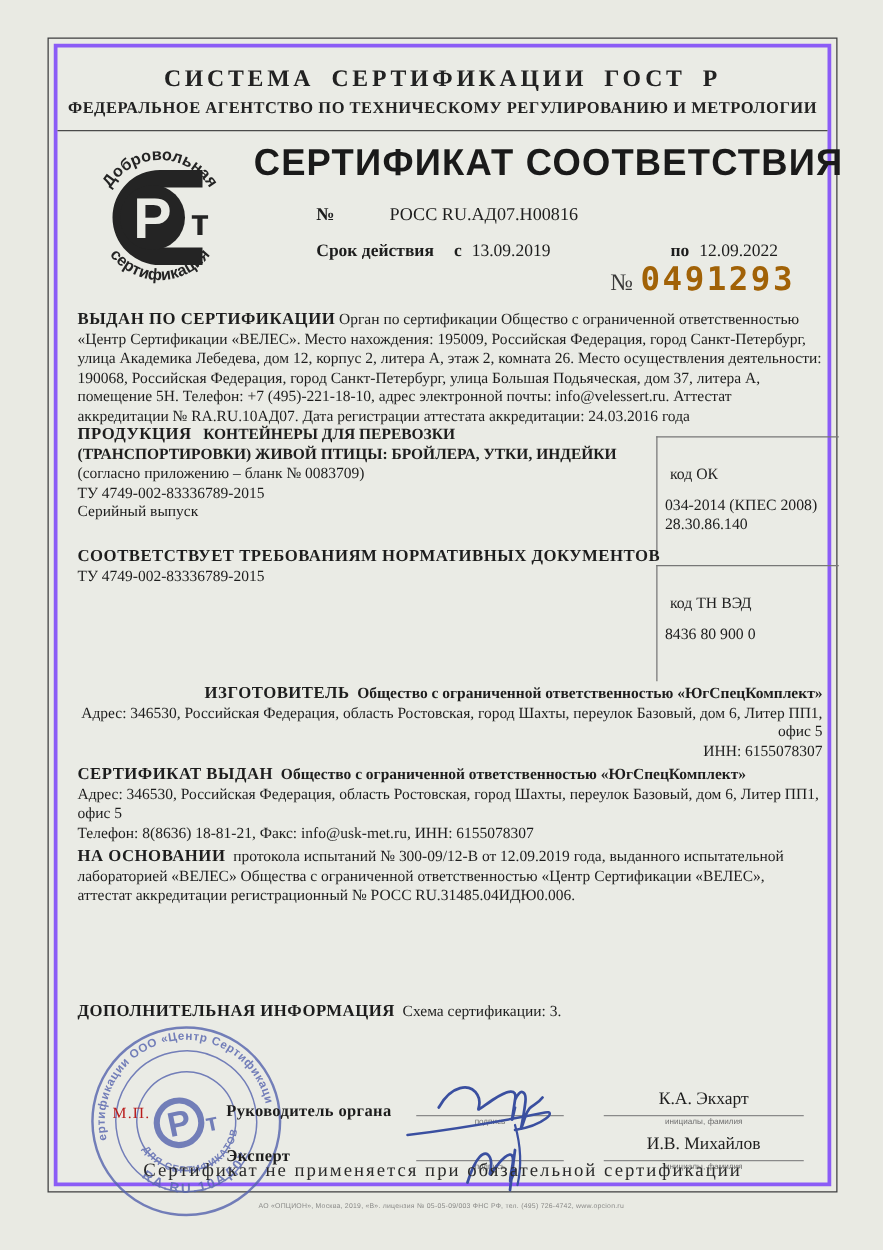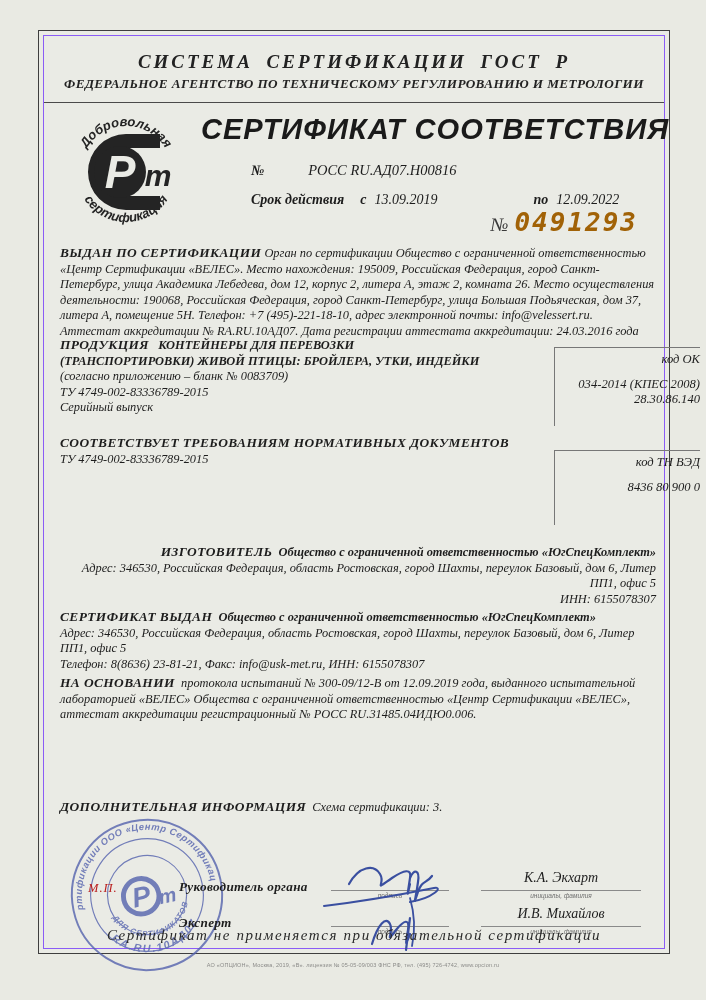--- a/index.html
+++ b/index.html
@@ -9,22 +9,21 @@
     font-family:"Liberation Serif", serif;
     color:#1d1d1d;
     overflow:hidden;
   }
   .frame-outer{
     position:absolute;left:38px;top:30px;width:630px;height:922px;
     border:1.6px solid #3e3e3e;background:#eaebe5;
   }
   .frame-inner{
     position:absolute;left:4px;top:4px;right:4px;bottom:4px;
-    border:1px solid #8b5cf6;
-    font-style:italic;
+    border:3px solid #8b5cf6;
   }
   .content{position:absolute;left:0;top:0;right:0;bottom:0;}
   
   .cert-header{
     position:absolute;left:0;top:0;right:0;height:66px;
     border-bottom:1.4px solid #4a4a4a;text-align:center;
   }
   .hdr1{
     margin-top:15px;font-size:19px;font-weight:bold;letter-spacing:3px;word-spacing:6px;color:#222;
   }
@@ -58,23 +57,23 @@
   .sec-head{font-weight:bold;font-size:13.4px;letter-spacing:.4px;}
   .b{font-weight:bold;}
   .sec-organ{top:209px;width:596px;}
   .sec-product{top:301px;width:468px;}
   .sec-sootv{top:399px;width:468px;}
   .sec-izg{top:508px;width:596px;text-align:right;}
   .sec-vydan{top:573px;width:596px;}
   .sec-osn{top:639px;width:596px;}
   .sec-dop{top:763px;width:596px;}
   .code-box{
-    position:absolute;left:510px;width:135px;
+    position:absolute;left:479px;width:135px;
     border-top:1px solid #777;border-left:1px solid #777;
-    padding:4px 0 0 10px;font-size:12.6px;text-align:right;
+    padding:22px 0 0 10px;font-size:12.6px;
   }
   .code-box .cb-label{font-size:12.6px;}
   .code-box .cb-val{margin-top:10px;font-size:12.6px;line-height:15px;padding-left:0;margin-left:-4px;}
   .box-ok{top:311px;height:74px;}
   .box-tnved{top:414px;height:70px;}
   
   .mp{position:absolute;left:44px;top:845px;font-size:12.5px;letter-spacing:1px;color:#b91c1c;}
   .sig-row{position:absolute;left:135px;right:20px;height:34px;}
   .sig-row1{top:832px;}
   .sig-row2{top:868px;}
@@ -187,21 +186,21 @@
         <span class="sec-head">ИЗГОТОВИТЕЛЬ</span>&nbsp;
         <span class="b">Общество с ограниченной ответственностью «ЮгСпецКомплект»</span><br>
         <span>Адрес: 346530, Российская Федерация, область Ростовская, город Шахты, переулок Базовый, дом 6, Литер ПП1, офис 5</span><br>
         <span>ИНН: 6155078307</span>
       </div>
 
       <div class="sec sec-vydan">
         <span class="sec-head">СЕРТИФИКАТ ВЫДАН</span>&nbsp;
         <span class="b">Общество с ограниченной ответственностью «ЮгСпецКомплект»</span><br>
         <span>Адрес: 346530, Российская Федерация, область Ростовская, город Шахты, переулок Базовый, дом 6, Литер ПП1, офис 5</span><br>
-        <span>Телефон: 8(8636) 23-81-21, Факс: info@usk-met.ru, ИНН: 6155078307</span>
+        <span>Телефон: 8(8636) 18-81-21, Факс: info@usk-met.ru, ИНН: 6155078307</span>
       </div>
 
       <div class="sec sec-osn">
         <span class="sec-head">НА ОСНОВАНИИ</span>&nbsp;
         <span>протокола испытаний № 300-09/12-В от 12.09.2019 года, выданного испытательной лабораторией «ВЕЛЕС» Общества с ограниченной ответственностью «Центр Сертификации «ВЕЛЕС», аттестат аккредитации регистрационный № РОСС RU.31485.04ИДЮ0.006.</span>
       </div>
 
       <div class="sec sec-dop">
         <span class="sec-head">ДОПОЛНИТЕЛЬНАЯ ИНФОРМАЦИЯ</span>&nbsp;
         <span>Схема сертификации: 3.</span>

